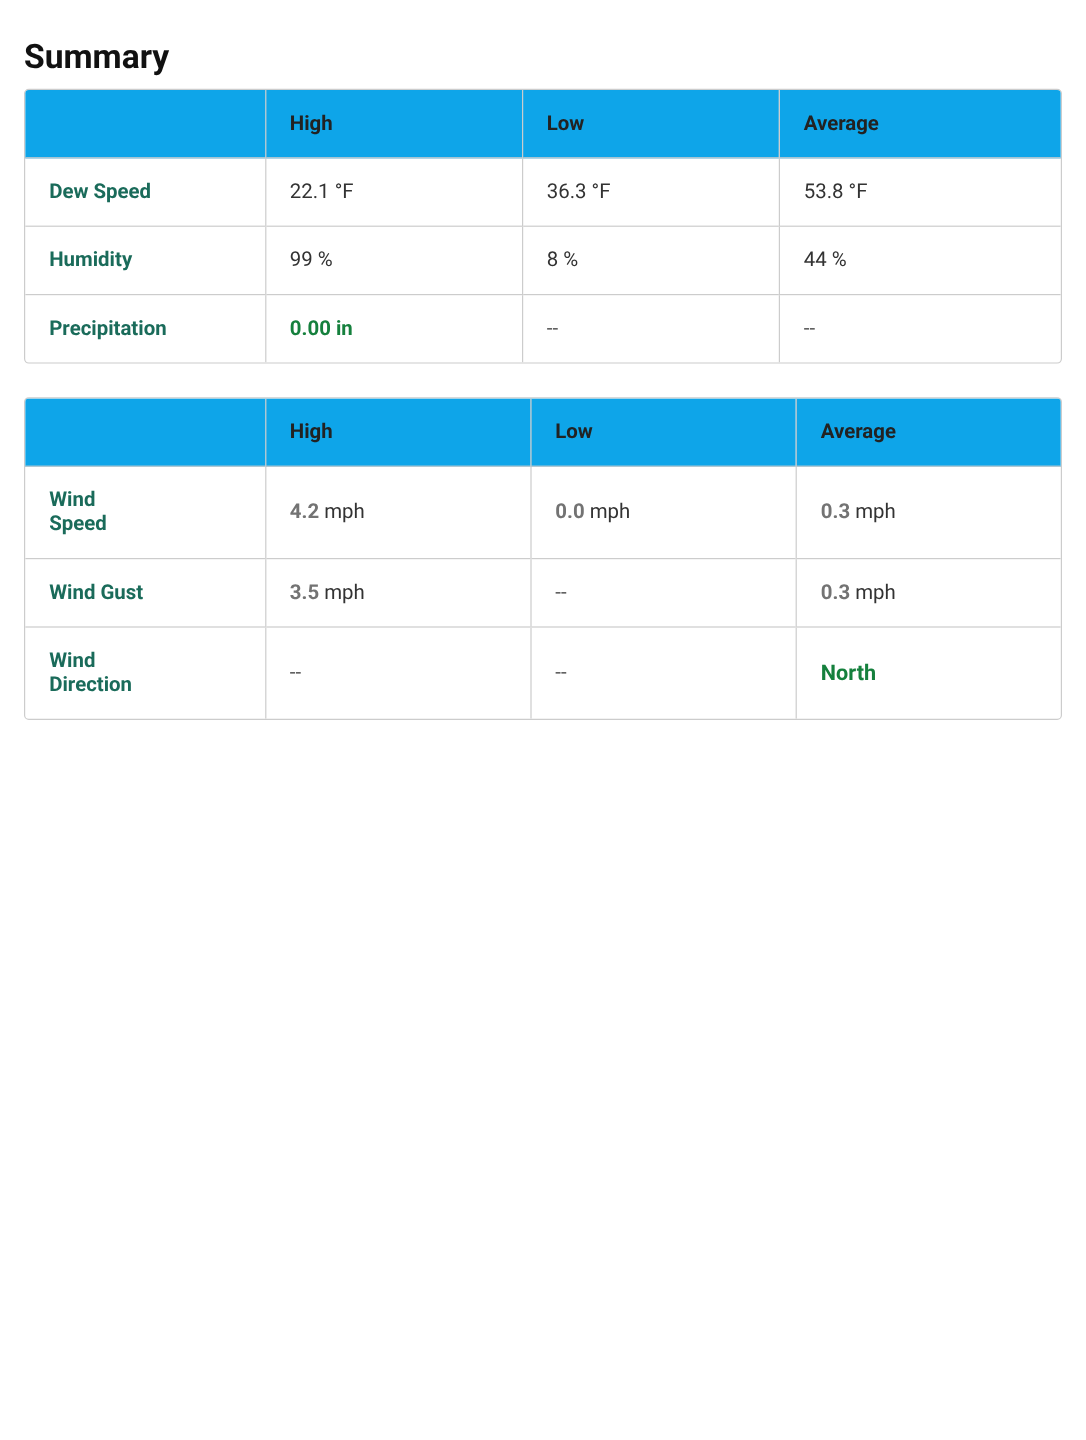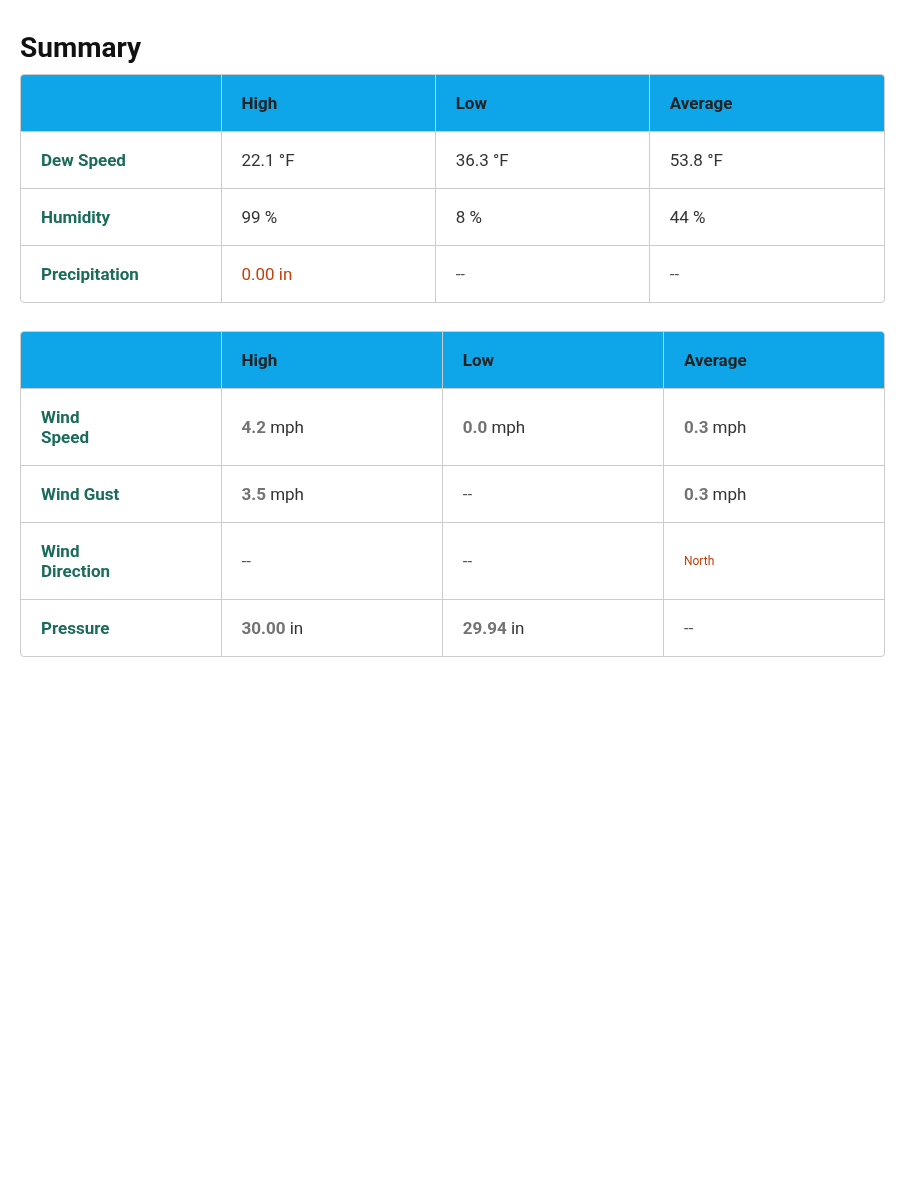--- a/index.html
+++ b/index.html
@@ -65,21 +65,21 @@
     tbody tr {
       border-bottom: 1.5px solid #cccccc;
     }
 
     tbody tr:last-child {
       border-bottom: none;
     }
 
     tbody td {
       padding: 18px 20px;
-      font-size: 12px;
+      font-size: 18px;
       border-right: 1.5px solid #cccccc;
       vertical-align: middle;
     }
 
     tbody td:last-child {
       border-right: none;
     }
 
     .row-label {
       font-weight: 700;
@@ -96,22 +96,22 @@
       font-weight: 700;
       color: #737373;
     }
 
     .cell-dash {
       color: #555555;
       font-size: 17px;
     }
 
     .cell-bold {
-      font-weight: 400;
-      color: #c2410c;
+      font-weight: 700;
+      color: #15803d;
     }
   </style>
 </head>
 <body>
 
 <div class="page-title">
   <h1>
     <span>Summary</span><br>
   </h1>
 </div>
@@ -171,21 +171,15 @@
         <td class="cell-value"><strong>3.5</strong> mph</td>
         <td class="cell-dash">--</td>
         <td class="cell-value"><strong>0.3</strong> mph</td>
       </tr>
       <tr>
         <td class="row-label">Wind<br>Direction</td>
         <td class="cell-dash">--</td>
         <td class="cell-dash">--</td>
         <td class="cell-bold">North</td>
       </tr>
-      <tr>
-        <td class="row-label">Pressure</td>
-        <td class="cell-value"><strong>30.00</strong> in</td>
-        <td class="cell-value"><strong>29.94</strong> in</td>
-        <td class="cell-dash">--</td>
-      </tr>
     </tbody>
   </table>
 </div>
 
 </body></html>

